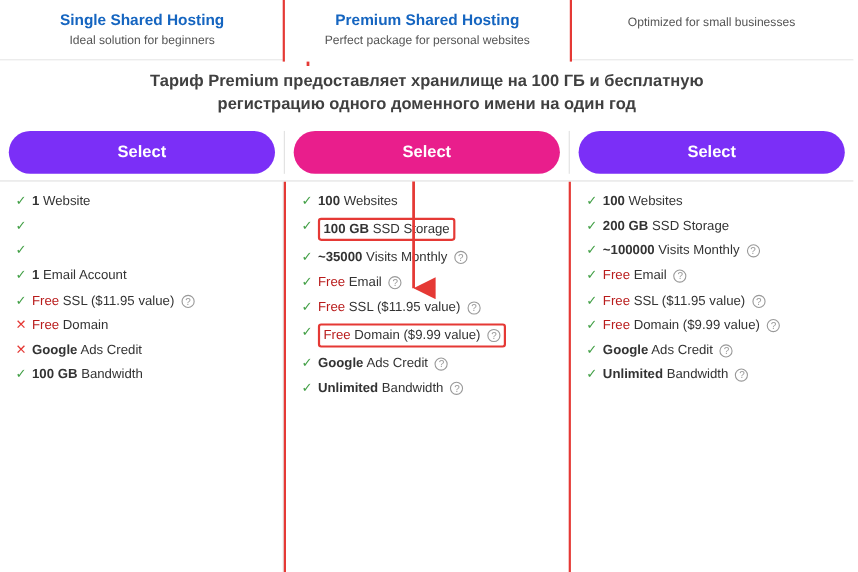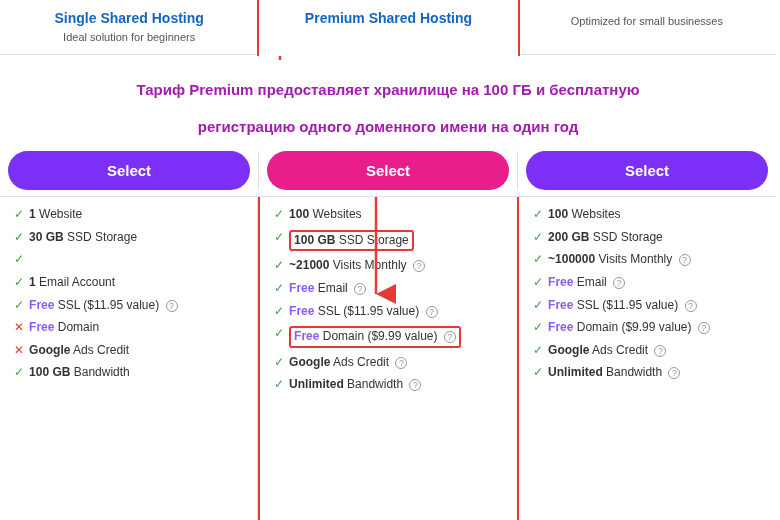--- a/index.html
+++ b/index.html
@@ -58,25 +58,24 @@
 
     
     .annotation-band {
       background: #fff;
       padding: 8px 20px;
       text-align: center;
       position: relative;
     }
 
     .annotation-text {
-      color: #a21caf;
+      color: #404040;
       font-weight: bold;
       font-size: 15px;
       line-height: 1.4;
-      margin-top: 16px;
     }
 
     
     .select-row {
       display: flex;
       width: 100%;
       padding: 6px 0;
       background: #fff;
       border-bottom: 1px solid #e0e0e0;
     }
@@ -139,21 +138,21 @@
       margin-right: 5px;
       flex-shrink: 0;
       font-size: 12px;
     }
 
     .feature-number {
       font-weight: bold;
       color: #333;
     }
     .feature-label { color: #333; }
-    .feature-free { font-weight: bold; color: #8b5cf6; }
+    .feature-free { font-weight: normal; color: #b91c1c; }
 
     .info-icon {
       display: inline-block;
       width: 12px;
       height: 12px;
       border-radius: 50%;
       border: 1px solid #999;
       color: #999;
       font-size: 9px;
       text-align: center;
@@ -170,20 +169,21 @@
 
 <div class="page-wrapper">
 
   <div class="plans-header">
     <div class="plan-header-col">
       <div class="plan-title">Single Shared Hosting</div>
       <div class="plan-subtitle">Ideal solution for beginners</div>
     </div>
     <div class="plan-header-col highlighted">
       <div class="plan-title">Premium Shared Hosting</div>
+      <div class="plan-subtitle">Perfect package for personal websites</div>
     </div>
     <div class="plan-header-col">
       <div class="plan-subtitle">Optimized for small businesses</div>
     </div>
   </div>
 
   <div class="annotation-band" style="position:relative;">
 
     <svg style="position:absolute;top:-60px;left:230px;pointer-events:none;" width="80" height="70">
       <defs>
@@ -220,21 +220,20 @@
       <path d="M20,0 L20,105" stroke="#e53935" stroke-width="2.5" fill="none" marker-end="url(#arrowhead2)"></path>
     </svg>
 
     <div class="feature-col">
       <div class="feature-item">
         <span class="check-icon">✓</span>
         <span><span class="feature-number">1</span><span class="feature-label"> Website</span></span>
       </div>
       <div class="feature-item">
         <span class="check-icon">✓</span>
-        <span><span class="feature-number">30 GB</span><span class="feature-label"> SSD Storage</span></span>
       </div>
       <div class="feature-item">
         <span class="check-icon">✓</span>
       </div>
       <div class="feature-item">
         <span class="check-icon">✓</span>
         <span><span class="feature-number">1</span><span class="feature-label"> Email Account</span></span>
       </div>
       <div class="feature-item">
         <span class="check-icon">✓</span>
@@ -260,21 +259,21 @@
         <span><span class="feature-number">100</span><span class="feature-label"> Websites</span></span>
       </div>
       <div class="feature-item">
         <span class="check-icon">✓</span>
         <span style="border:2px solid #e53935;border-radius:3px;padding:1px 3px;display:inline-block;">
           <span class="feature-number">100 GB</span><span class="feature-label"> SSD Storage</span>
         </span>
       </div>
       <div class="feature-item">
         <span class="check-icon">✓</span>
-        <span><span class="feature-number">~21000</span><span class="feature-label"> Visits Monthly</span> <span class="info-icon">?</span></span>
+        <span><span class="feature-number">~35000</span><span class="feature-label"> Visits Monthly</span> <span class="info-icon">?</span></span>
       </div>
       <div class="feature-item">
         <span class="check-icon">✓</span>
         <span><span class="feature-free">Free</span><span class="feature-label"> Email</span> <span class="info-icon">?</span></span>
       </div>
       <div class="feature-item">
         <span class="check-icon">✓</span>
         <span><span class="feature-free">Free</span><span class="feature-label"> SSL ($11.95 value)</span> <span class="info-icon">?</span></span>
       </div>
       <div class="feature-item">

